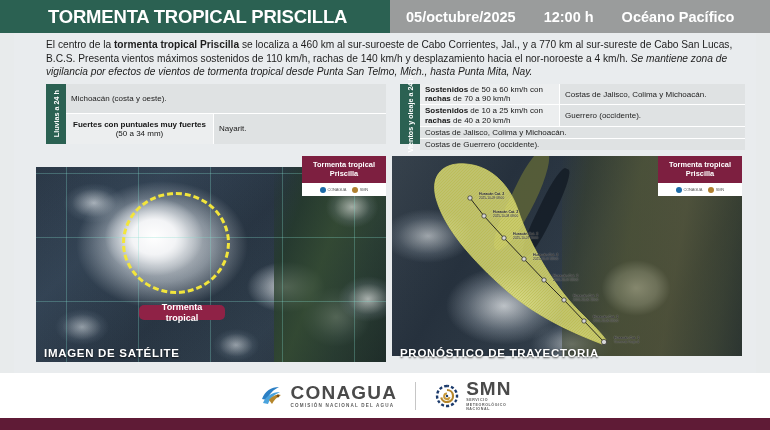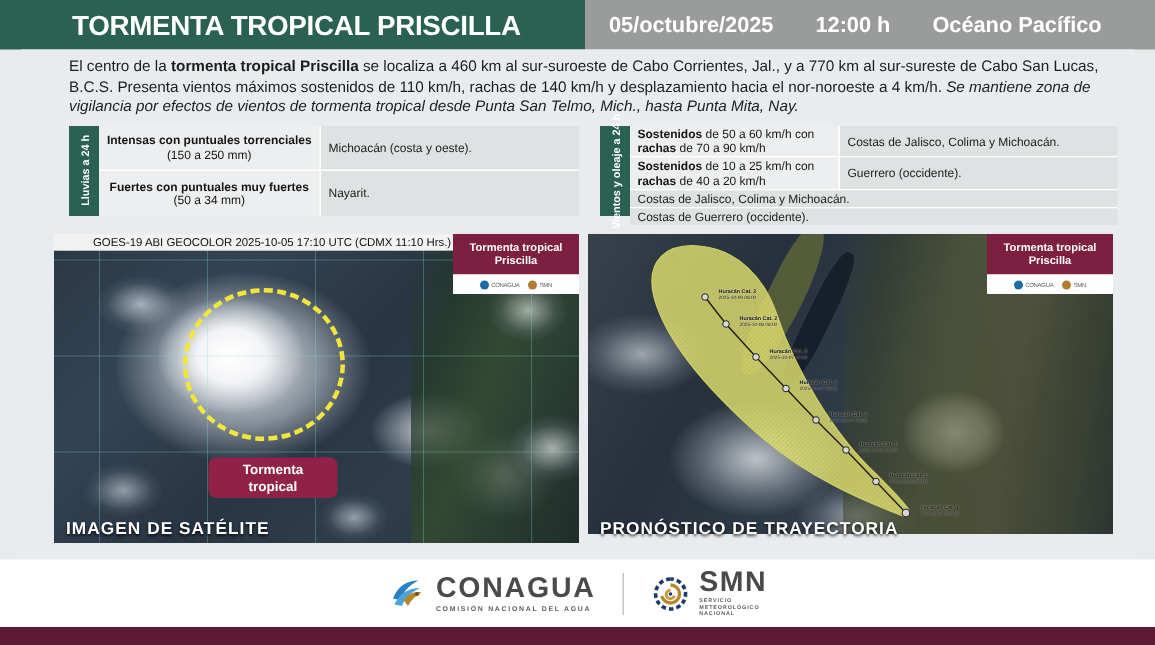--- a/index.html
+++ b/index.html
@@ -193,21 +193,21 @@
     position: absolute;
     left: 86px; top: 36px;
     width: 108px; height: 102px;
     border: 3.2px dashed #f2e53c;
     border-radius: 50%;
     z-index: 3;
   }
   .sat-tag {
     position: absolute;
     left: 103px; top: 149px;
-    width: 86px; height: 27px;
+    width: 86px; height: 15px;
     background: #8f2246;
     border-radius: 5px;
     color: #ffffff;
     font-size: 9px;
     font-weight: bold;
     line-height: 11px;
     display: flex; flex-direction: column;
     align-items: center; justify-content: center;
     z-index: 3;
   }
@@ -373,23 +373,20 @@
 
     <div class="tbl left">
       <div class="tbl-side">
         <span>
           <span>Lluvias</span>
           <span>a 24 h</span>
         </span>
       </div>
       <div class="tbl-rows">
         <div class="trow">
-          <div class="tcell-a">
-            <div><span>Intensas con puntuales torrenciales</span><br><span class="lt">(150 a 250 mm)</span></div>
-          </div>
           <div class="tcell-b">Michoacán (costa y oeste).</div>
         </div>
         <div class="trow">
           <div class="tcell-a">
             <div><span>Fuertes con puntuales muy fuertes</span><br><span class="lt">(50 a 34 mm)</span></div>
           </div>
           <div class="tcell-b">Nayarit.</div>
         </div>
       </div>
     </div>
@@ -418,21 +415,20 @@
           <div class="tcell-b">Costas de Jalisco, Colima y Michoacán.</div>
         </div>
         <div class="trow">
           <div class="tcell-b">Costas de Guerrero (occidente).</div>
         </div>
       </div>
     </div>
   </div>
 
   <div class="panel sat">
-    <div class="sat-header">GOES-19 ABI GEOCOLOR 2025-10-05 17:10 UTC (CDMX  11:10 Hrs.)</div>
     <div class="sat-img"></div>
     <div class="sat-land"></div>
     <div class="sat-grid"></div>
     <div class="dashed-circle"></div>
     <div class="sat-tag">
       <span>Tormenta</span>
       <span>tropical</span>
     </div>
     <div class="panel-caption">IMAGEN DE SATÉLITE</div>
 

